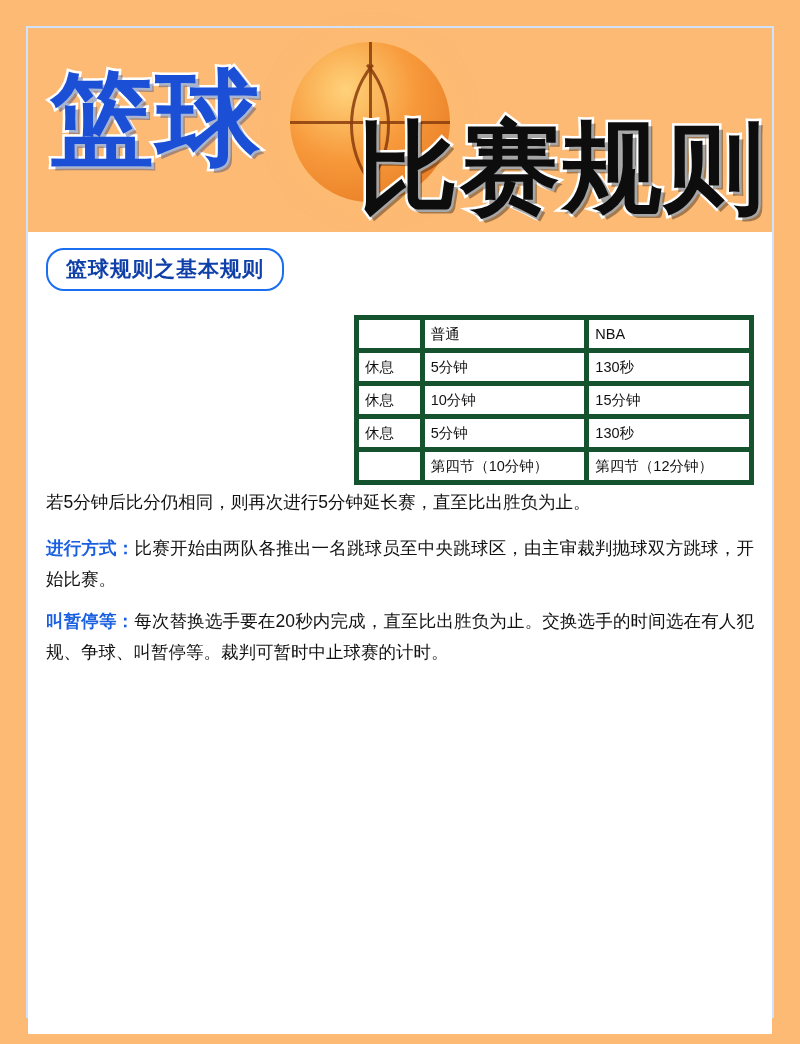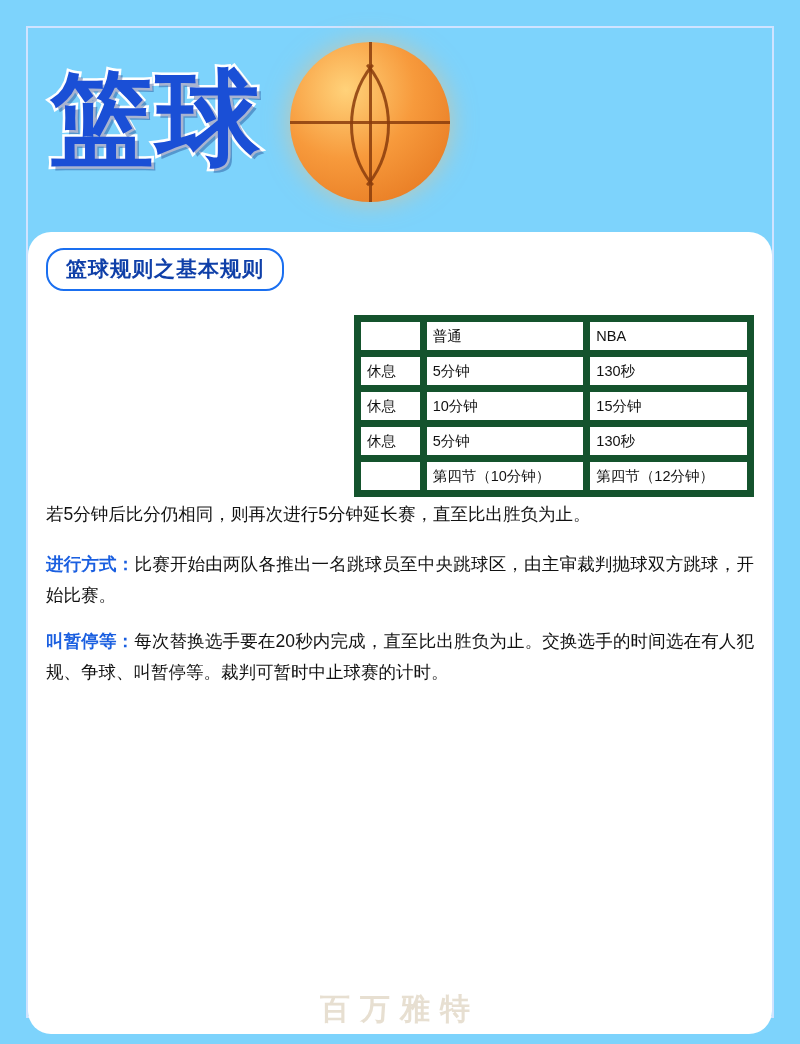--- a/index.html
+++ b/index.html
@@ -10,21 +10,21 @@
     width: 800px;
     height: 1044px;
     background: #1a6ff0;
     font-family: "Liberation Sans", "DejaVu Sans", sans-serif;
     overflow: hidden;
   }
   .poster {
     position: relative;
     width: 800px;
     height: 1044px;
-    background: #7dd3fc;
+    background: #fdba74;
     box-sizing: border-box;
     padding: 18px;
   }
   .inner-border {
     position: absolute;
     left: 26px;
     top: 26px;
     right: 26px;
     bottom: 26px;
     border: 2px solid #cfe3ff;
@@ -33,21 +33,20 @@
   .sheet {
     position: absolute;
     left: 28px;
     top: 232px;
     width: 744px;
     bottom: 10px;
     background: #ffffff;
     box-sizing: border-box;
     padding: 16px 18px 10px 18px;
     overflow: hidden;
-    border-radius: 23px;
   }
 
   
   .title-area {
     position: absolute;
     left: 28px;
     top: 30px;
     width: 744px;
     height: 200px;
   }
@@ -132,21 +131,21 @@
     border: 2px solid #1a6ff0;
     border-radius: 18px;
     padding: 5px 18px 6px 18px;
     font-size: 21px;
     font-weight: 700;
     color: #0f3fa8;
     letter-spacing: 1px;
     margin-bottom: 10px;
   }
   .para {
-    margin: 16px 0 12px 0;
+    margin: 0 0 12px 0;
     font-size: 17.5px;
     line-height: 1.75;
     color: #111;
     text-align: justify;
   }
   .label {
     color: #1a5fe0;
     font-weight: 700;
   }
   .first-block {
@@ -166,21 +165,21 @@
     width: 400px;
     margin-top: 14px;
   }
   table.schedule {
     width: 400px;
     border-collapse: collapse;
     font-size: 14.5px;
     color: #111;
   }
   table.schedule td {
-    border: 7px solid #14532d;
+    border: 5px solid #14532d;
     padding: 3px 6px;
     height: 22px;
     white-space: nowrap;
   }
   table.schedule td.c0 { width: 62px; }
   table.schedule td.c1 { width: 168px; }
   table.schedule td.c2 { width: 168px; }
   .tail-text {
     clear: both;
     padding-top: 2px;
@@ -204,20 +203,21 @@
 
 <div class="poster">
   <div class="inner-border"></div>
 
   <div class="title-area">
     <div class="ball">
       <span class="ball-curve c1"></span>
       <span class="ball-curve c2"></span>
     </div>
     <div class="title-line1">篮球</div>
+    <div class="title-line2">比赛规则</div>
   </div>
 
   <div class="sheet">
     <div class="pill">篮球规则之基本规则</div>
 
     <div class="first-block">
       <div class="table-wrap">
         <table class="schedule">
           <tbody>
             <tr>
@@ -257,15 +257,14 @@
     </p>
 
     <p class="para">
       <span class="label">叫暂停等：</span><span>每次替换选手要在20秒内完成，直至比出胜负为止。交换选手的时间选在有人犯规、争球、叫暂停等。裁判可暂时中止球赛的计时。</span>
     </p>
 
     
 
     
 
-    <div class="watermark">百万雅特</div>
   </div>
 </div>
 
 </body></html>

